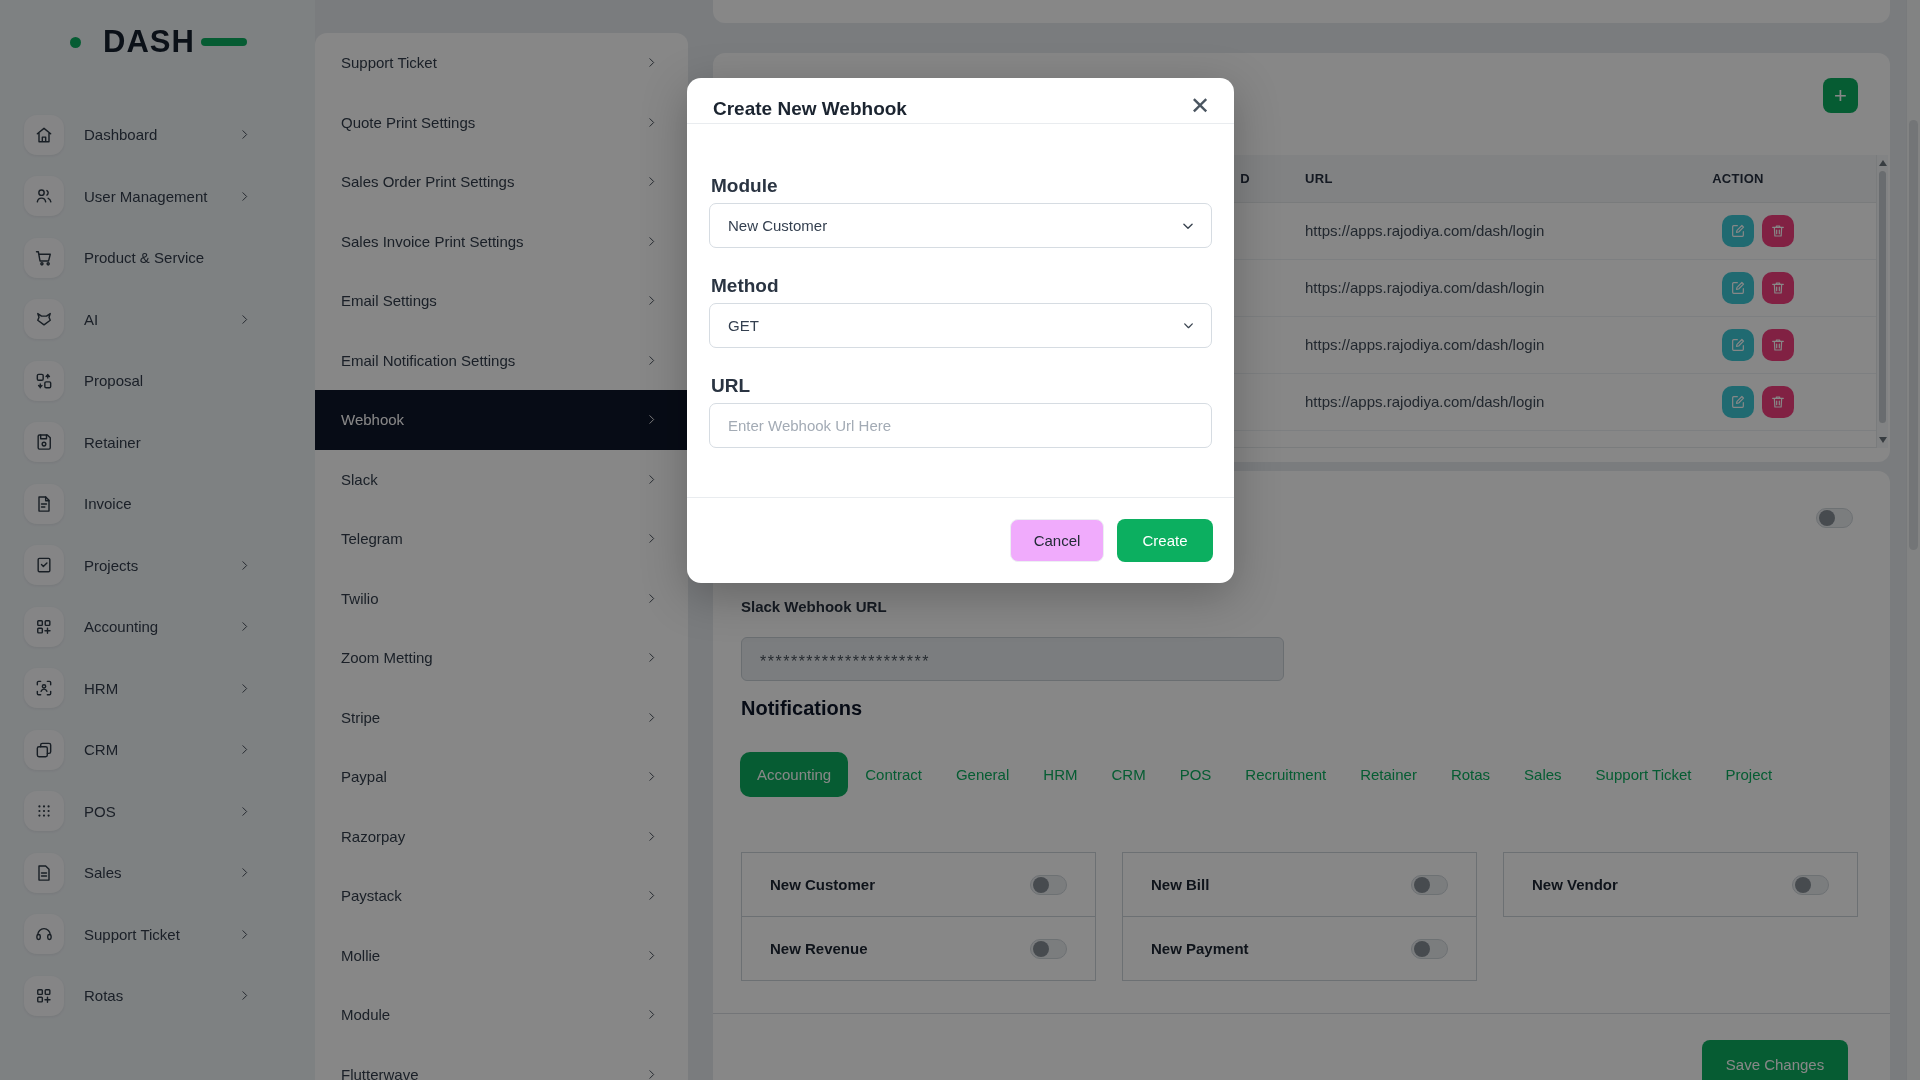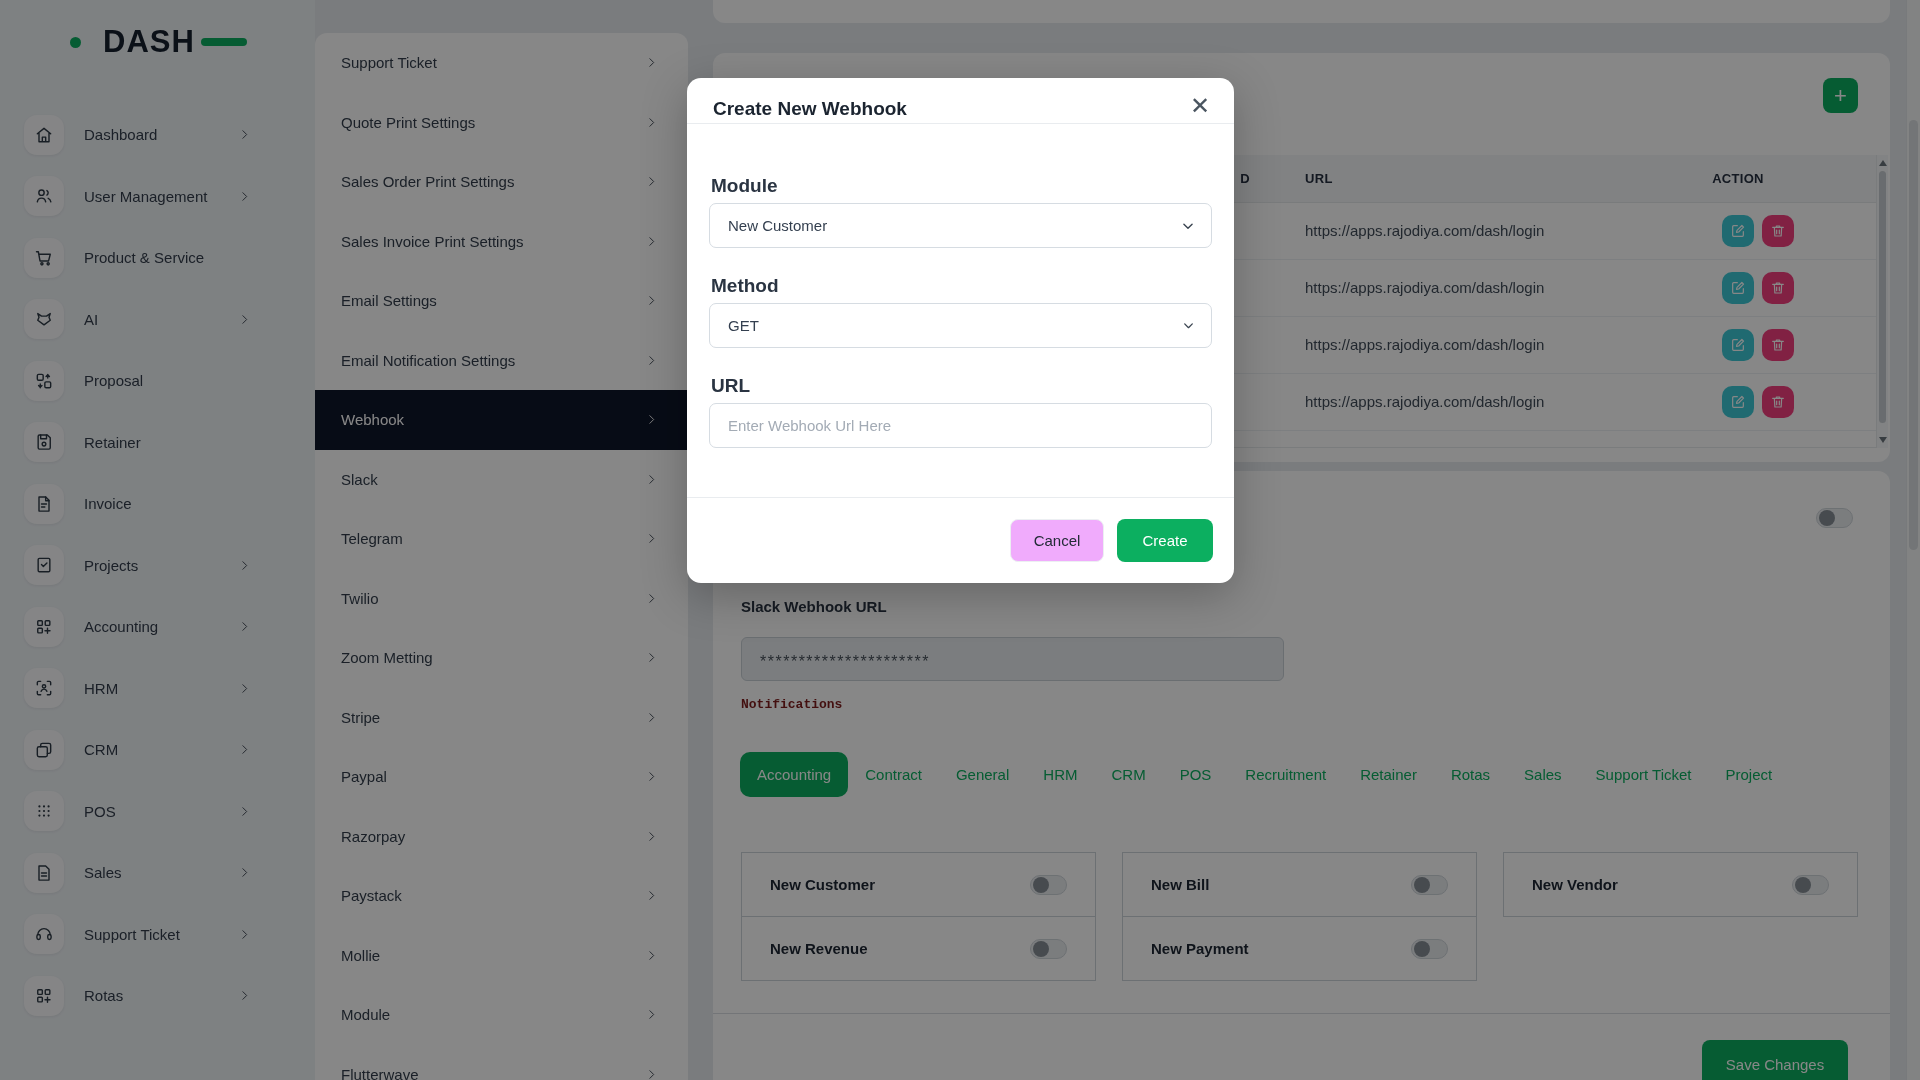--- a/index.html
+++ b/index.html
@@ -69,22 +69,22 @@
     border:1px solid #cfd5da; position:relative; cursor:pointer; }
   .toggle .knob { position:absolute; left:2px; top:1px; width:16px; height:16px;
     border-radius:50%; background:#868e96; }
   .slack-toggle { position:absolute; left:1103px; top:37px; }
   .slack-label { position:absolute; left:28px; top:127px; font-size:15px; font-weight:600;
     color:#2a3442; }
   .slack-input { position:absolute; left:28px; top:166px; width:543px; height:44px;
     background:#e9edf0; border:1px solid #c9d0d6; border-radius:6px; font-size:16px;
     color:#49525c; letter-spacing:1.5px; display:flex; align-items:center;
     padding:6px 0 0 18px; }
-  .notif-title { position:absolute; left:28px; top:226px; font-size:13px; font-weight:700;
-    color:#7f1d1d;font-family:Liberation Mono, monospace; }
+  .notif-title { position:absolute; left:28px; top:226px; font-size:20px; font-weight:700;
+    color:#0f172a; }
   .tabsrow { position:absolute; left:27px; display:flex; }
   .tabs1 { top:281px; }
   .tabs2 { top:329px; }
   .tab { height:45px; line-height:45px; padding:0 17px; font-size:15px; color:#0CAF60;
     cursor:pointer; white-space:nowrap; }
   .tab.active { background:#0CAF60; color:#ffffff; border-radius:10px; }
   .tgrid { position:absolute; left:28px; top:381px; width:1117px; height:130px; }
   .tcell { position:absolute; width:355px; height:65px; border:1px solid #ccd3d9;
     display:flex; align-items:center; justify-content:space-between; padding:0 28px; }
   .tcell .tlabel { font-size:15px; font-weight:700; color:#1d2633; }

